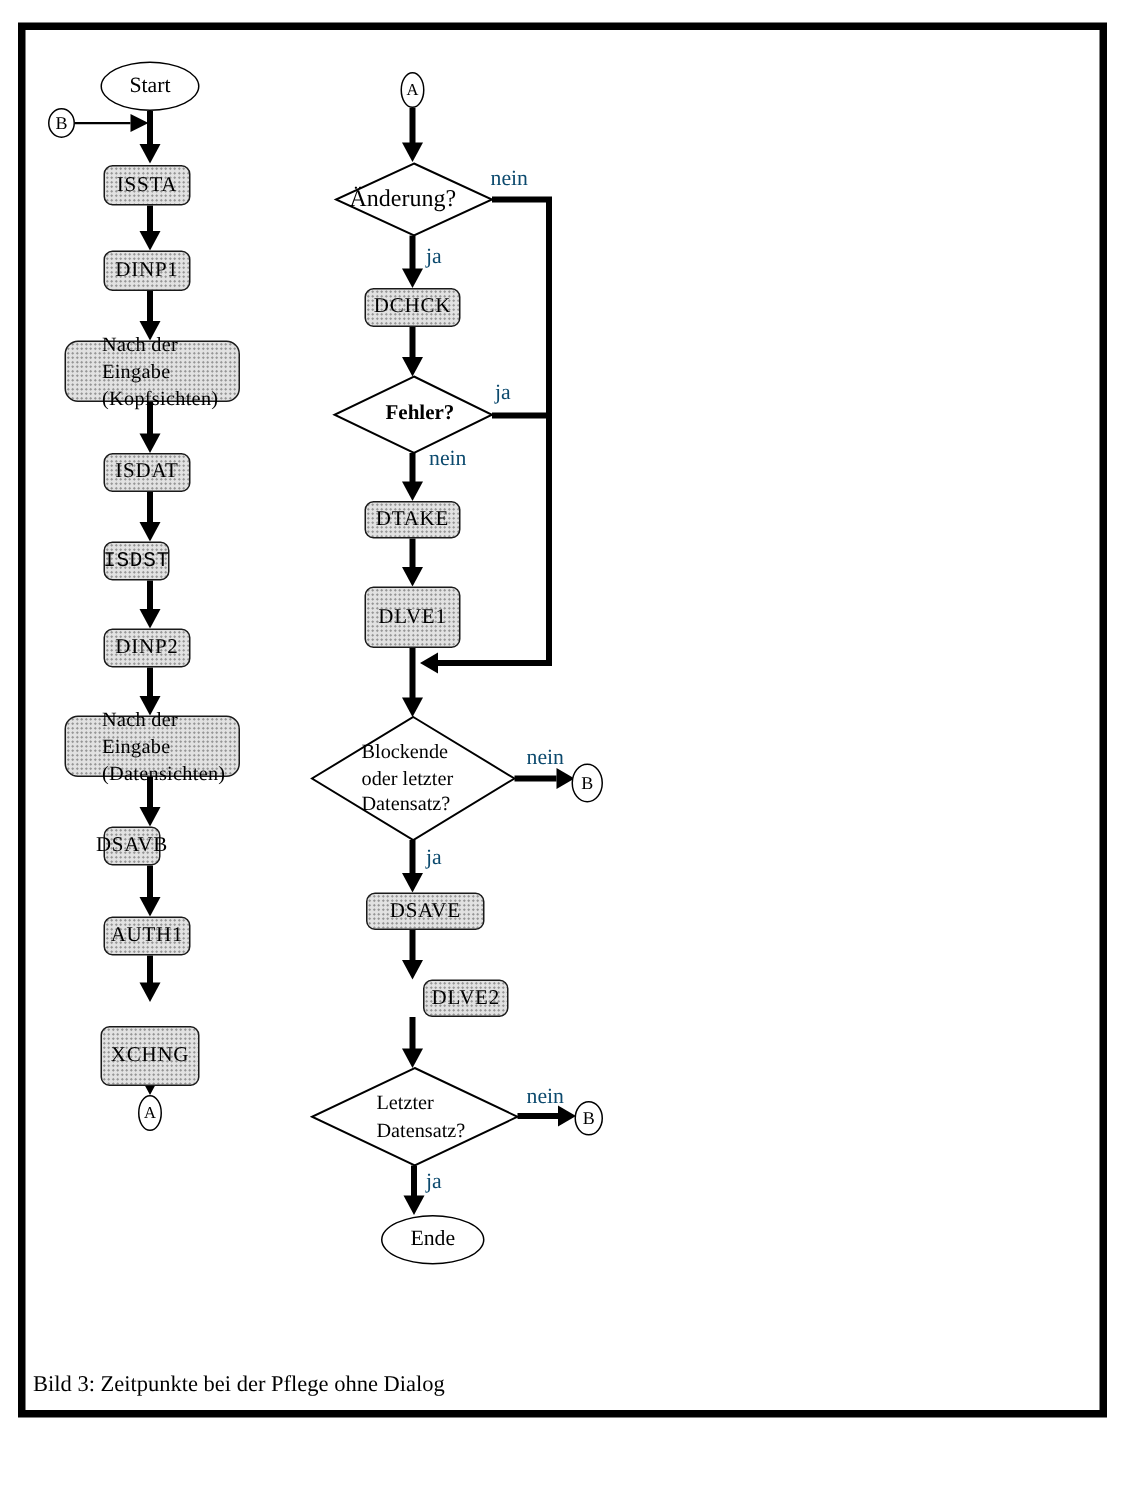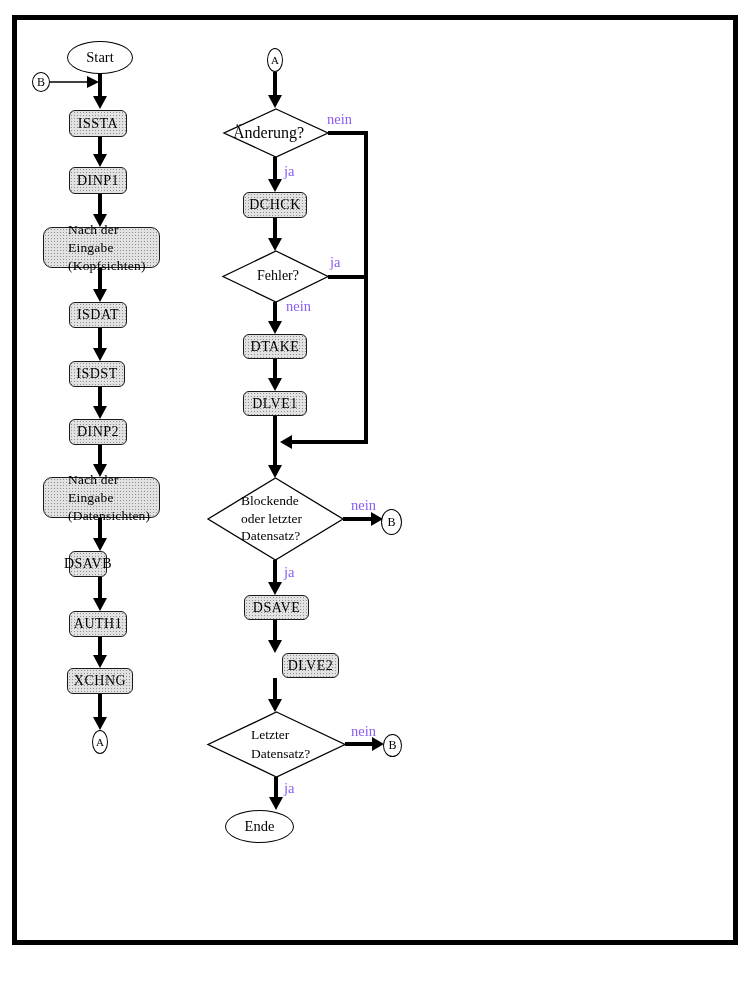--- a/index.html
+++ b/index.html
@@ -74,21 +74,21 @@
   .dlabel {
     position: absolute;
     color: #000000;
     font-size: 13.5px;
     white-space: pre-line;
     text-align: left;
     line-height: 17.5px;
   }
   .branch {
     position: absolute;
-    color: #8b5cf6;
+    color: #0c4a6e;
     font-size: 14.5px;
   }
   #caption {
     position: absolute;
     left: 22px;
     top: 915px;
     font-size: 15px;
     color: #000000;
   }
   .prewrap { white-space: pre-line; }
@@ -169,48 +169,49 @@
     </g>
   </svg>
 
   <div class="node terminal" style="left:67px;top:41px;width:66px;height:33px;">Start</div>
   <div class="node connector" style="left:32px;top:72px;width:18px;height:20px;">B</div>
   <div class="node process" style="left:69px;top:110px;width:58px;height:27px;">ISSTA</div>
   <div class="node process" style="left:69px;top:167px;width:58px;height:27px;">DINP1</div>
   <div class="node process big prewrap" style="left:43px;top:227px;width:117px;height:41px;">Nach der Eingabe
 (Kopfsichten)</div>
   <div class="node process" style="left:69px;top:302px;width:58px;height:26px;">ISDAT</div>
-  <div class="node process" style="left:69px;top:361px;width:56px;height:26px;">ISDST</div>
+  <div class="node process" style="left:69px;top:361px;width:44px;height:26px;font-family:Liberation Mono, monospace;">ISDST</div>
   <div class="node process" style="left:69px;top:419px;width:58px;height:26px;">DINP2</div>
   <div class="node process big prewrap" style="left:43px;top:477px;width:117px;height:41px;">Nach der Eingabe
 (Datensichten)</div>
   <div class="node process" style="left:69px;top:551px;width:38px;height:26px;">DSAVB</div>
   <div class="node process" style="left:69px;top:611px;width:58px;height:26px;">AUTH1</div>
-  <div class="node process" style="left:67px;top:668px;width:66px;height:26px;">XCHNG</div>
+  <div class="node process" style="left:67px;top:684px;width:66px;height:40px;">XCHNG</div>
   <div class="node connector" style="left:92px;top:730px;width:16px;height:24px;font-size:11px;">A</div>
 
   <div class="node connector" style="left:267px;top:48px;width:16px;height:24px;font-size:11px;">A</div>
   <div class="dlabel" style="left:233px;top:124px;font-size:16px;">Änderung?</div>
   <div class="node process" style="left:243px;top:192px;width:64px;height:26px;">DCHCK</div>
-  <div class="dlabel" style="left:257px;top:267px;font-size:14px;">Fehler?</div>
+  <div class="dlabel" style="left:257px;top:267px;font-size:14px;font-weight:bold;">Fehler?</div>
   <div class="node process" style="left:243px;top:334px;width:64px;height:25px;">DTAKE</div>
-  <div class="node process" style="left:243px;top:391px;width:64px;height:25px;">DLVE1</div>
+  <div class="node process" style="left:243px;top:391px;width:64px;height:41px;">DLVE1</div>
   <div class="dlabel" style="left:241px;top:492px;">Blockende
 oder letzter
 Datensatz?</div>
   <div class="node connector" style="left:381px;top:509px;width:21px;height:26px;">B</div>
-  <div class="node process" style="left:244px;top:595px;width:65px;height:25px;">DSAVE</div>
+  <div class="node process" style="left:244px;top:595px;width:79px;height:25px;">DSAVE</div>
   <div class="node process" style="left:244px;top:653px;width:57px;height:25px;margin-left:38px;">DLVE2</div>
   <div class="dlabel" style="left:251px;top:725px;line-height:19px;">Letzter
 Datensatz?</div>
   <div class="node connector" style="left:383px;top:734px;width:19px;height:23px;">B</div>
-  <div class="node terminal" style="left:225px;top:810px;width:69px;height:33px;">Ende</div>
+  <div class="node terminal" style="left:254px;top:810px;width:69px;height:33px;">Ende</div>
 
   <div class="branch" style="left:327px;top:111px;">nein</div>
   <div class="branch" style="left:284px;top:163px;">ja</div>
   <div class="branch" style="left:330px;top:254px;">ja</div>
   <div class="branch" style="left:286px;top:298px;">nein</div>
   <div class="branch" style="left:351px;top:497px;">nein</div>
   <div class="branch" style="left:284px;top:564px;">ja</div>
   <div class="branch" style="left:351px;top:723px;">nein</div>
   <div class="branch" style="left:284px;top:780px;">ja</div>
 
+  <div id="caption">Bild 3: Zeitpunkte bei der Pflege ohne Dialog</div>
 </div>
 
 </body></html>

